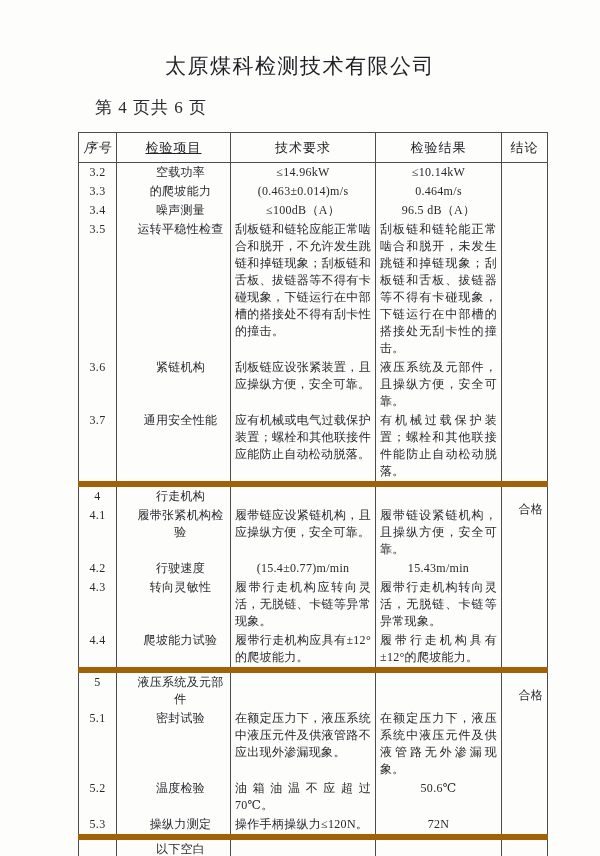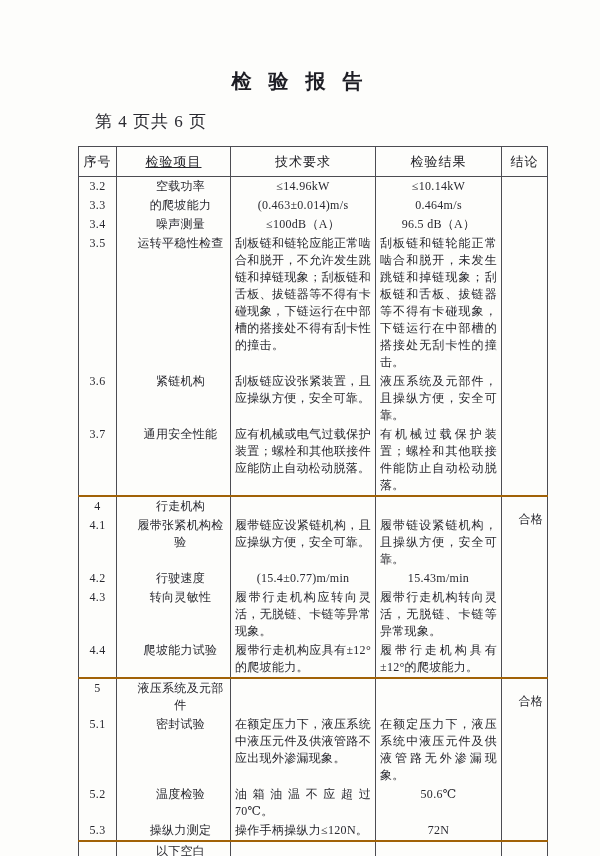--- a/index.html
+++ b/index.html
@@ -26,40 +26,40 @@
   table.rpt{
     border-collapse:collapse;table-layout:fixed;
     width:464px;margin:13px 0 0 78px;
     font-size:12px;color:#28282f;
   }
   table.rpt{border:1.5px solid #46464c;}
   thead th{
     border:1px solid #4c4c52;font-weight:normal;font-size:13px;
     padding:6px 0 5px 0;letter-spacing:1px;color:#222228;
   }
-  th.c0{width:37px;} th.c1{width:113px;text-decoration:underline;} th.c2{width:144px;}
+  th.c0{width:37px;font-style:italic;} th.c1{width:113px;text-decoration:underline;} th.c2{width:144px;}
   th.c3{width:125px;} th.c4{width:45px;}
-  tbody.block{border-top:1px solid #4c4c52;border-bottom:2px solid #a16207;}
+  tbody.block{border-top:1px solid #4c4c52;border-bottom:6px solid #a16207;}
   td{
     border-left:1px solid #4c4c52;border-right:1px solid #4c4c52;
     vertical-align:top;padding:1px 4px;line-height:17px;
     letter-spacing:0.3px;overflow:hidden;
   }
   td.c0{text-align:center;padding-left:0;padding-right:0;}
   td.c1{text-align:center;padding-left:16px;padding-right:2px;}
   td.mid{text-align:center;}
   td.para{text-align:justify;text-align-last:left;}
   td.c4{text-align:right;vertical-align:top;padding-top:14px;}
   tbody.block:last-child td{height:72px;}
 </style>
 </head>
 <body>
 
 <div class="sheet">
-  <div class="rtitle">检 验 报 告</div>
+  <div class="company">太原煤科检测技术有限公司</div>
   <div class="meta">
     <span class="pageinfo">第 4 页共 6 页</span>
   </div>
   <table class="rpt">
     <thead>
       <tr id="hdr-row">
           <th class="c0">序号</th>
           <th class="c1">检验项目</th>
           <th class="c2">技术要求</th>
           <th class="c3">检验结果</th>

